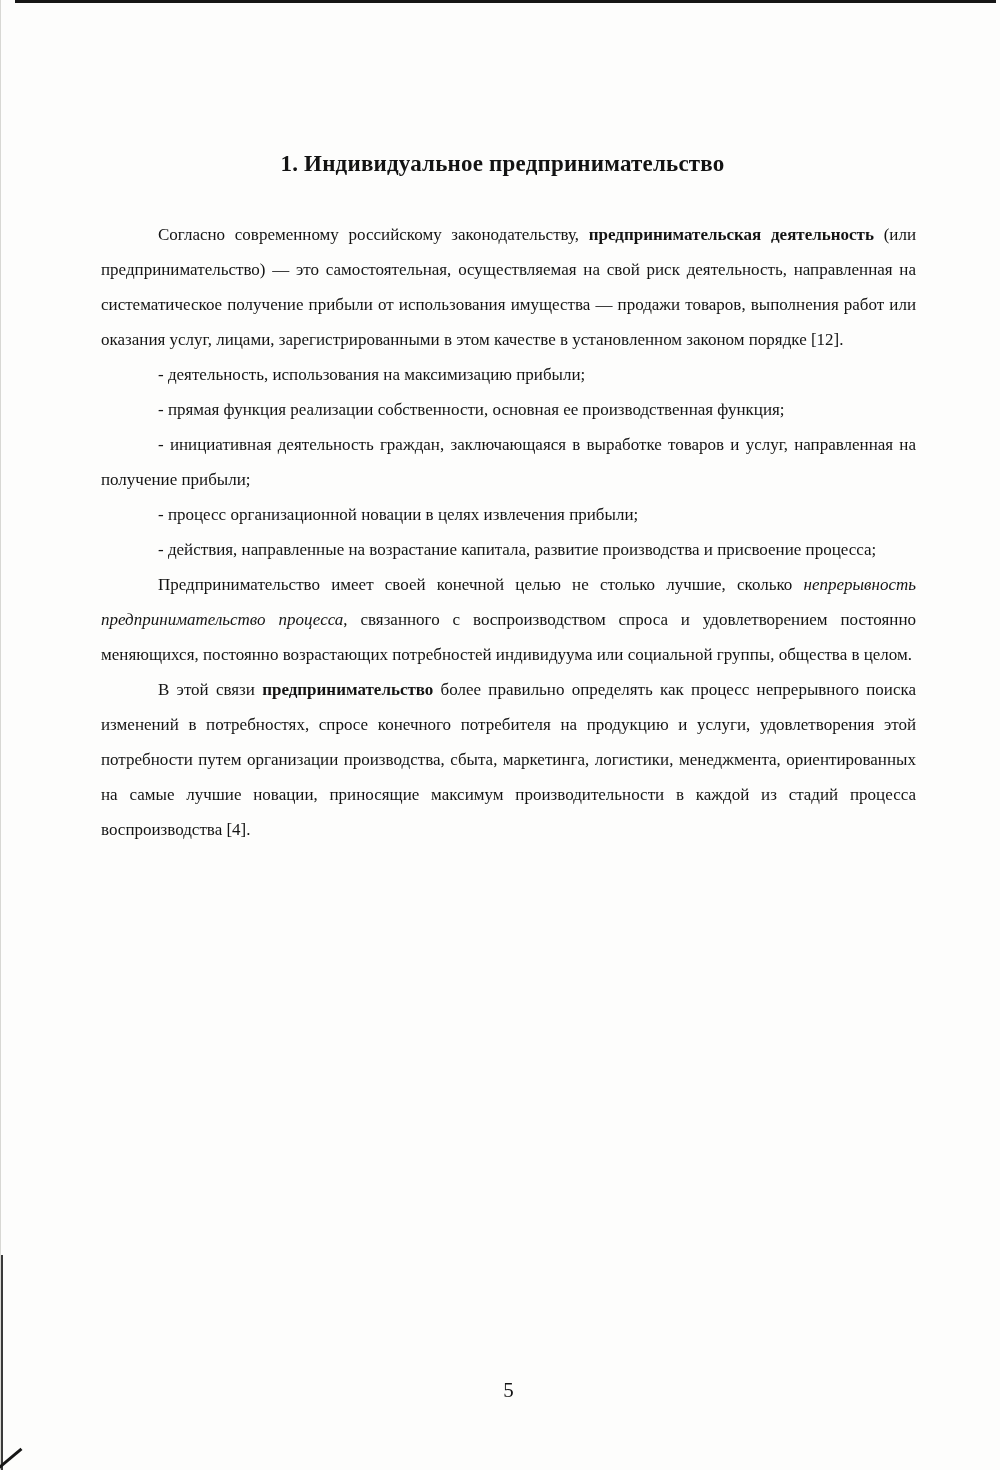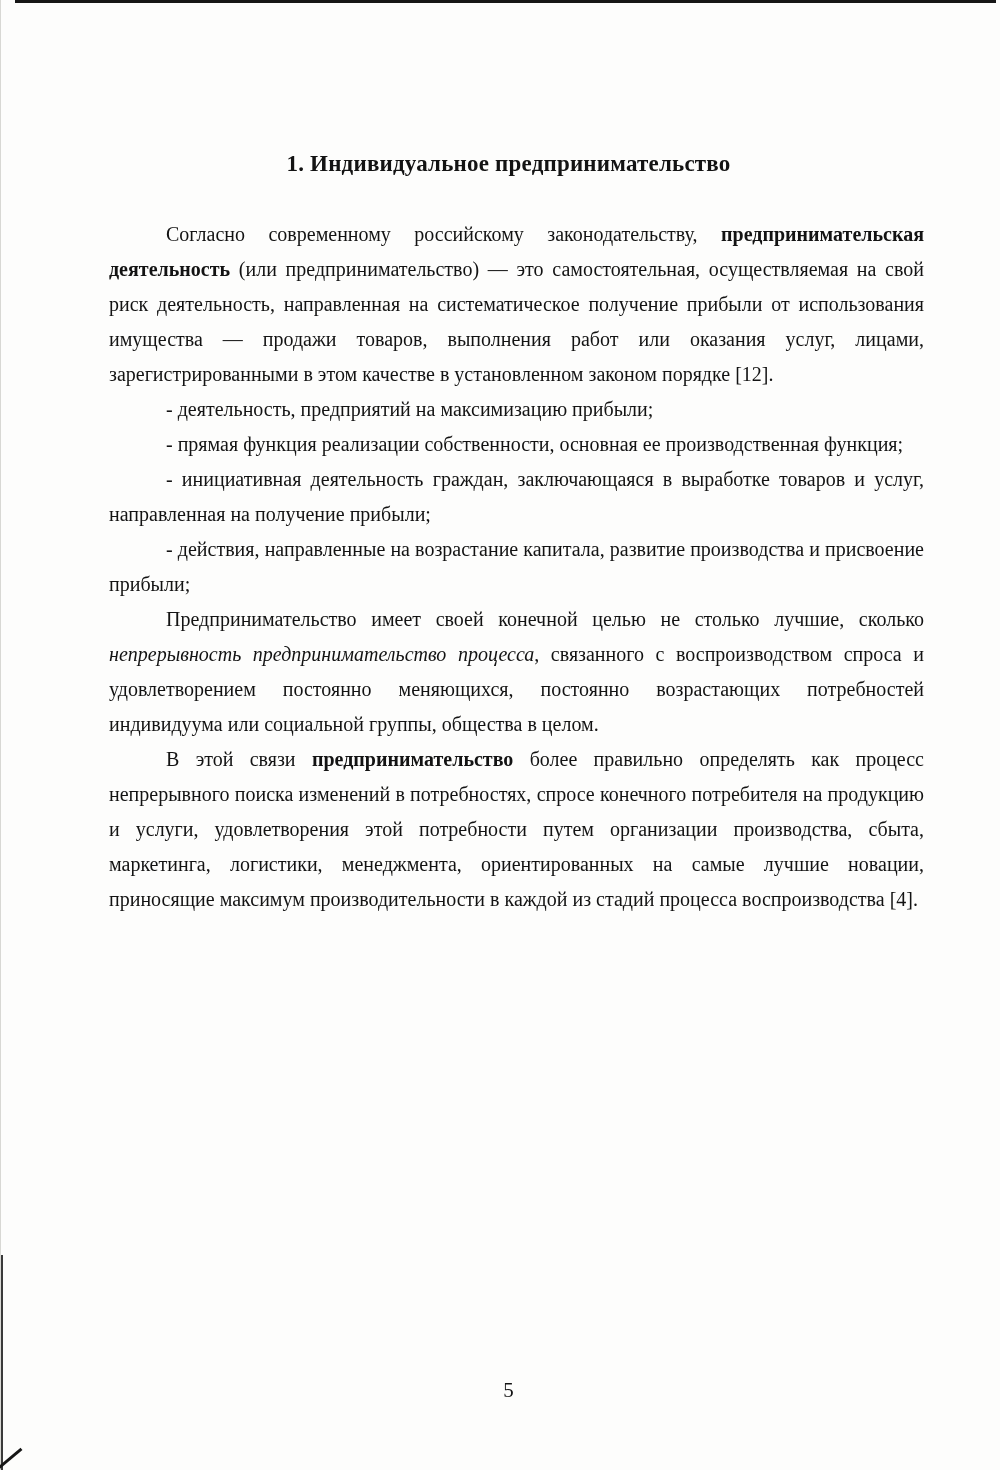--- a/index.html
+++ b/index.html
@@ -43,33 +43,33 @@
     position: absolute;
     left: 0;
     top: 1255px;
     width: 2px;
     height: 215px;
     background: #3a3a3a;
   }
   .title {
     position: absolute;
     top: 136px;
-    left: 100px;
+    left: 94px;
     width: 815px;
     text-align: center;
     font-weight: 700;
     font-size: 23px;
     letter-spacing: 0.2px;
   }
   .content {
     position: absolute;
     top: 217px;
-    left: 108px;
+    left: 100px;
     width: 815px;
-    font-size: 20px;
+    font-size: 17px;
     line-height: 35px;
     text-align: justify;
   }
   .content p {
     margin: 0;
     text-indent: 57px;
   }
   .page-number {
     position: absolute;
     top: 1378px;
@@ -88,24 +88,25 @@
   <div class="artifact-left"></div>
   <div class="artifact-corner"></div>
 
   <h1 class="title">1. Индивидуальное предпринимательство</h1>
 
   <div class="content">
 
     <p><span>Согласно современному российскому законодательству, </span><strong>предпринимательская деятельность</strong><span> (или предпринимательство) — это самостоятельная, осуществляемая на свой риск деятельность, направленная на систематическое получение прибыли от использования имущества — продажи товаров, выполнения работ или оказания услуг, лицами, зарегистрированными в этом качестве в установленном законом порядке [12].</span></p>
 
 
-    <p>- деятельность, предприятий на максимизацию прибыли;</p>
+    <p>- деятельность, использования на максимизацию прибыли;</p>
     <p>- прямая функция реализации собственности, основная ее производственная функция;</p>
     <p>- инициативная деятельность граждан, заключающаяся в выработке товаров и услуг, направленная на получение прибыли;</p>
-    <p>- действия, направленные на возрастание капитала, развитие производства и присвоение прибыли;</p>
+    <p>- процесс организационной новации в целях извлечения прибыли;</p>
+    <p>- действия, направленные на возрастание капитала, развитие производства и присвоение процесса;</p>
 
     <p><span>Предпринимательство имеет своей конечной целью не столько лучшие, сколько </span><em>непрерывность предпринимательство процесса</em><span>, связанного с воспроизводством спроса и удовлетворением постоянно меняющихся, постоянно возрастающих потребностей индивидуума или социальной группы, общества в целом.</span></p>
 
     <p><span>В этой связи </span><strong>предпринимательство</strong><span> более правильно определять как процесс непрерывного поиска изменений в потребностях, спросе конечного потребителя на продукцию и услуги, удовлетворения этой потребности путем организации производства, сбыта, маркетинга, логистики, менеджмента, ориентированных на самые лучшие новации, приносящие максимум производительности в каждой из стадий процесса воспроизводства [4].</span></p>
 
   </div>
 
   <div class="page-number">5</div>
 
 </div>

